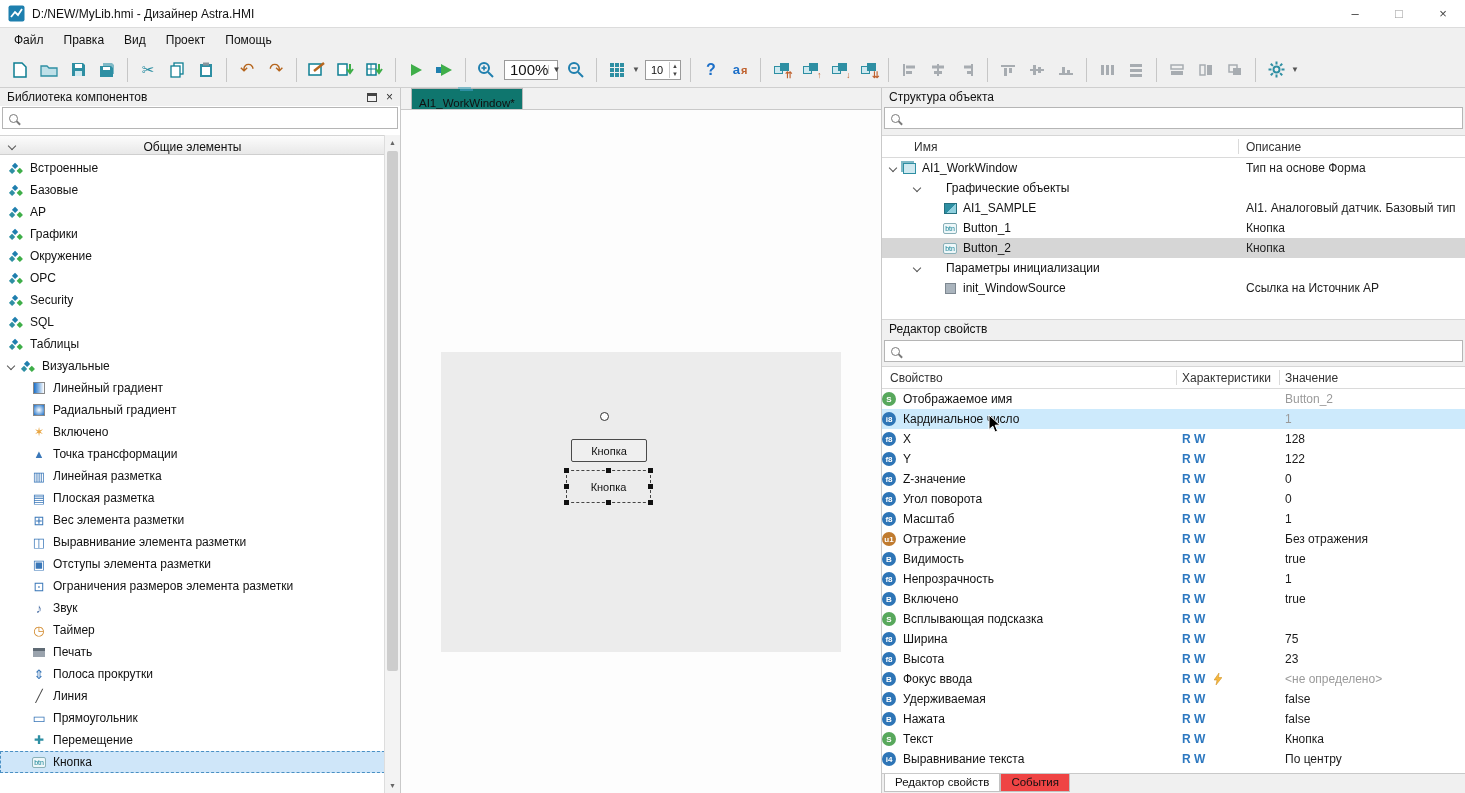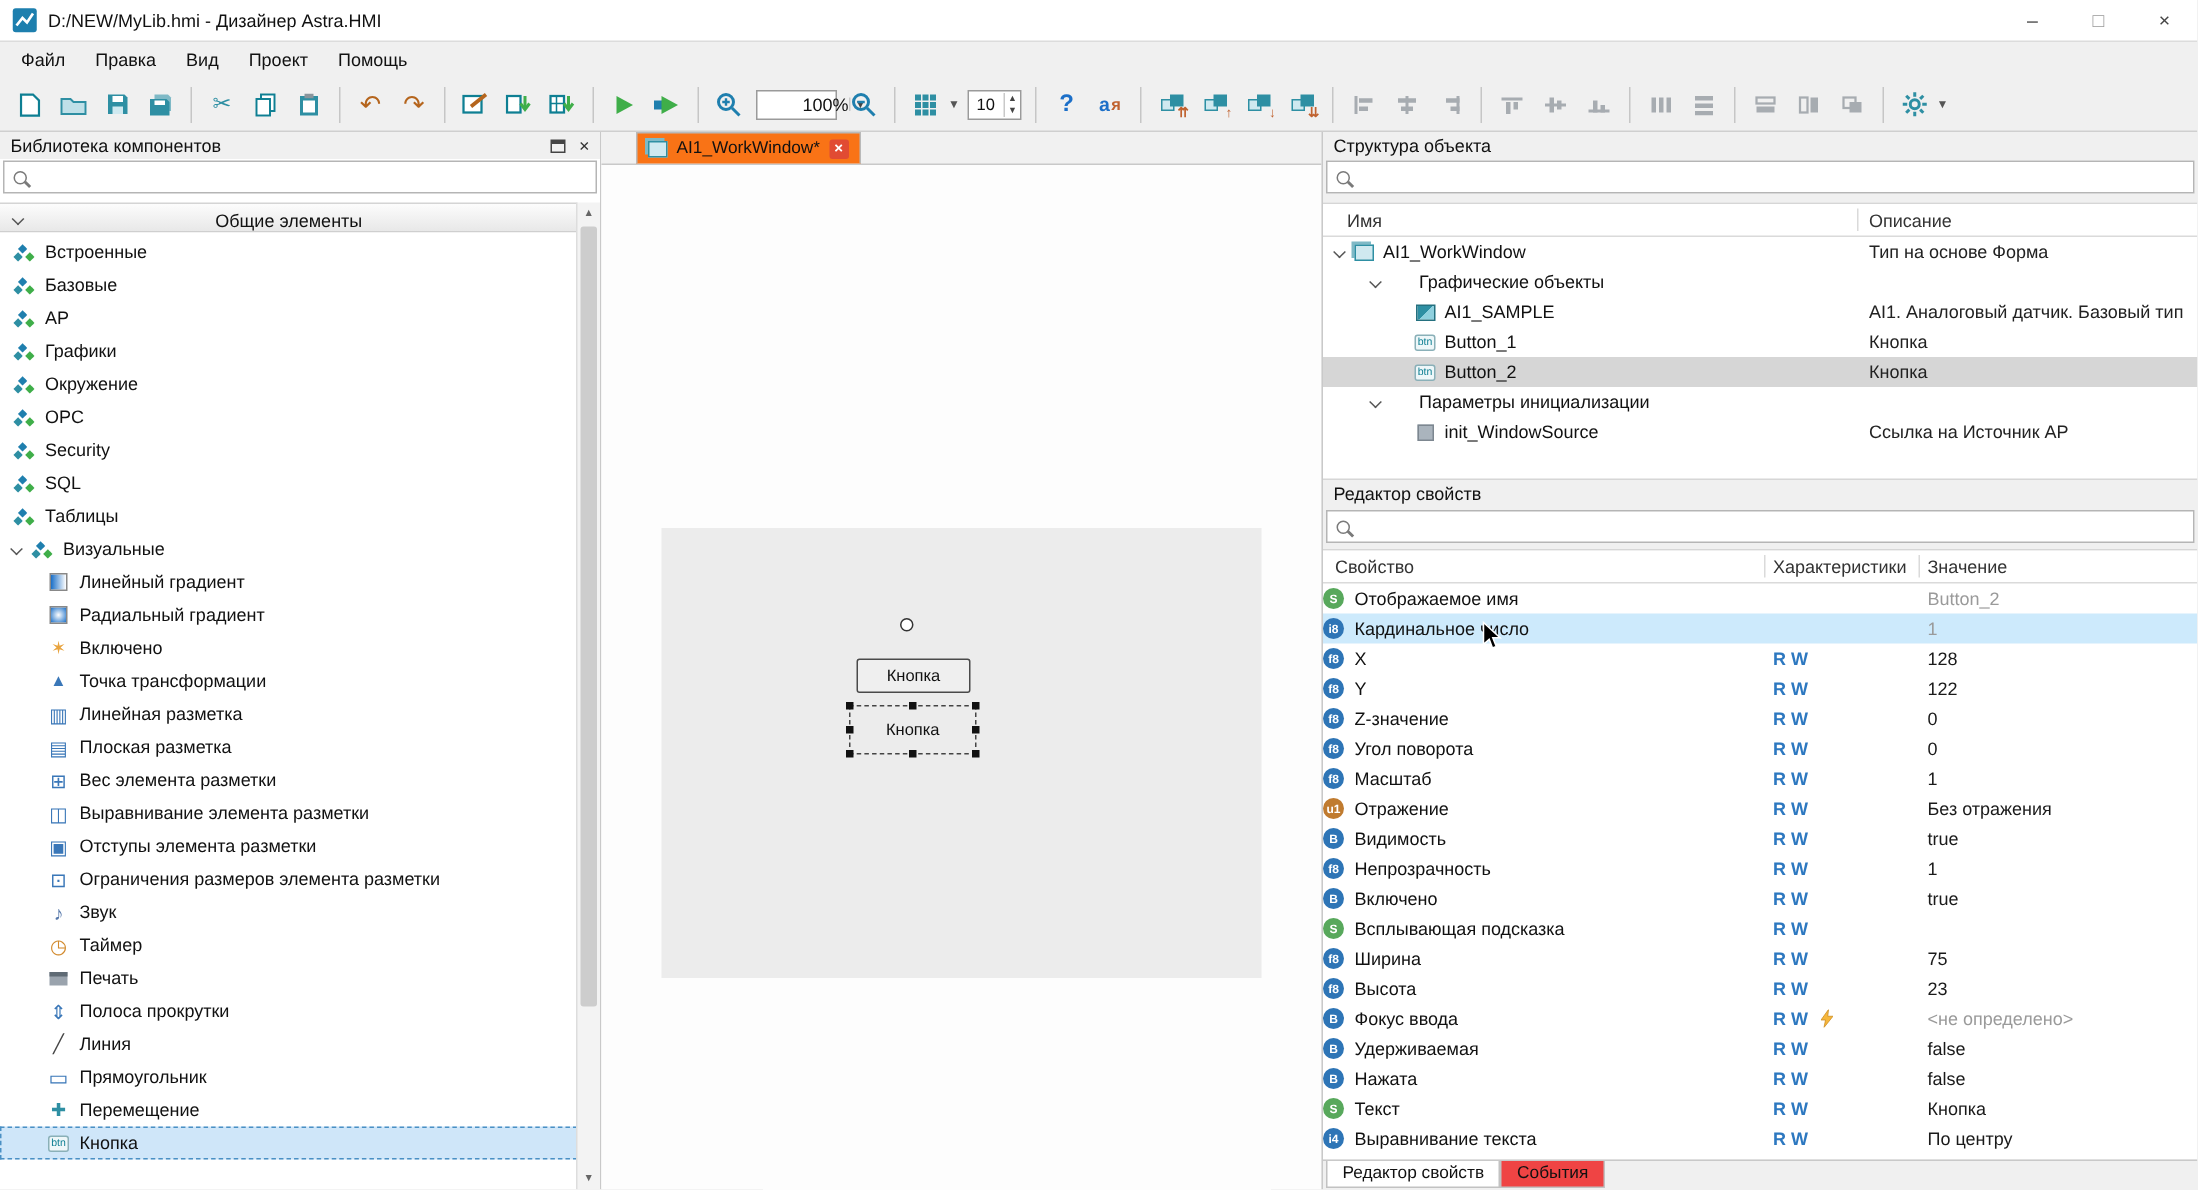--- a/index.html
+++ b/index.html
@@ -21,21 +21,21 @@
   
   .toolbar { position:absolute; top:52px; left:0; right:0; height:36px; display:flex; align-items:center; padding-left:6px; gap:1px; background:#f0f0f0; border-bottom:1px solid #cfcfcf; }
   .tb-sep { width:1px; height:24px; background:#c6c6c6; margin:0 5px; flex:none; }
   .tb-btn { width:28px; height:28px; border:none; background:transparent; display:grid; place-items:center; position:relative; flex:none; }
   .tb-btn.with-dd { width:38px; grid-template-columns:1fr 10px; }
   .dd-caret { font-size:8px; color:#555; }
   .tb-ic { display:inline-flex; align-items:center; justify-content:center; position:relative; }
   .gl { line-height:1; }
   .ov { position:absolute; right:-4px; bottom:-4px; font-size:9px; font-style:normal; color:#c0622f; font-weight:bold; }
   .tb-combo { width:54px; height:20px; background:#fff; border:1px solid #9a9a9a; display:flex; align-items:center; padding:0 3px 0 5px; margin:0 3px; flex:none; }
-  .combo-val { flex:1; font-size:12px;margin-left:25px; }
+  .combo-val { flex:1; font-size:15px; }
   .combo-caret { font-size:8px; color:#444; border-left:1px solid #c9c9c9; padding-left:3px; }
   .tb-spin { width:36px; height:20px; background:#fff; border:1px solid #9a9a9a; display:flex; align-items:center; padding-left:5px; margin:0 3px; flex:none; }
   .spin-val { flex:1; font-size:11px; }
   .spin-arrows { display:flex; flex-direction:column; border-left:1px solid #c9c9c9; }
   .spin-arrows i { font-style:normal; font-size:6px; line-height:6px; color:#444; padding:1px 2px; }
   .helpq { color:#1c6fc8; font-weight:bold; font-size:16px; }
 
   
   .mag { width:9px; height:9px; border:1.5px solid #7a7a7a; border-radius:50%; position:relative; flex:none; }
   .mag::after { content:""; position:absolute; width:5px; height:1.5px; background:#7a7a7a; transform:rotate(45deg); right:-4px; bottom:-2px; }
@@ -70,21 +70,21 @@
   .tri-dia i:nth-child(2) { bottom:0; left:0; color:#2e8fa3; }
   .tri-dia i:nth-child(3) { bottom:0; right:0; color:#3fae49; }
   #lib-scroll { position:absolute; top:47px; right:0; width:16px; bottom:0; background:#f3f3f3; border-left:1px solid #ddd; }
   .sb-up,.sb-down { position:absolute; left:0; right:0; height:15px; display:grid; place-items:center; font-size:7px; color:#666; }
   .sb-up { top:0; } .sb-down { bottom:0; }
   .sb-thumb { position:absolute; left:2px; right:2px; top:16px; height:520px; background:#cdcdcd; border-radius:2px; }
 
   
   .center { position:absolute; left:401px; top:88px; width:480px; bottom:0; background:#fbfbfb; }
   .tabbar { height:22px; background:#f1f1f1; border-bottom:1px solid #c9c9c9; display:flex; align-items:flex-end; }
-  .doc-tab { height:21px; margin-left:23px; background:#f97316; border:1px solid #b9b9b9; border-bottom:none; display:flex; align-items:center; gap:6px; padding:0 7px; font-size:11.5px; }
+  .doc-tab { height:21px; margin-left:10px; background:#0f766e; border:1px solid #b9b9b9; border-bottom:none; display:flex; align-items:center; gap:6px; padding:0 7px; font-size:11.5px;flex-direction:column; }
   .tab-close { width:13px; height:13px; background:#e14b33; border-radius:2px; color:#fff; font-size:10px; line-height:13px; text-align:center; font-weight:bold; }
   .st-win { width:13px; height:11px; border:1.5px solid #2e8fa3; background:#cfe9f0; display:inline-block; box-shadow:-2px -2px 0 0 #7fb9c6; }
   .canvas { position:absolute; top:22px; left:0; right:0; bottom:0; background:#fdfdfd; }
   .workwin { position:absolute; left:40px; top:242px; width:400px; height:300px; background:#ececec; }
   .tpoint { position:absolute; left:159px; top:60px; width:9px; height:9px; border:1px solid #333; border-radius:50%; background:#fff; }
   .canvas-btn { position:absolute; left:130px; top:87px; width:76px; height:23px; border:1px solid #4a4a4a; border-radius:2px; background:#efefef; display:grid; place-items:center; font-size:11px; }
   .sel { position:absolute; left:125px; top:118px; width:85px; height:33px; border:1px dashed #444; }
   .sel-label { position:absolute; inset:0; display:grid; place-items:center; font-size:11px; }
   .handle { position:absolute; width:5px; height:5px; background:#111; }
   .h-nw{left:-3px;top:-3px} .h-n{left:50%;margin-left:-3px;top:-3px} .h-ne{right:-3px;top:-3px}
@@ -743,21 +743,21 @@
   <div class="right">
     <div class="ph">
       <span>Структура объекта</span>
     </div>
     <div class="search" id="st-search">
       <span class="mag"></span>
       <input style="">
     </div>
     <div id="st-table">
       <div class="cols">
-        <span style="position:absolute;left:16px">Имя</span>
+        <span style="position:absolute;left:32px">Имя</span>
         <span style="position:absolute;left:364px">Описание</span>
         <span class="col-div" style="left:356px"></span>
       </div>
       <div id="st-rows">
           <div class="st-row lvl0">
             <span class="chev down"></span>
             <span class="st-ic">
               <span class="st-win"></span>
             </span>
             <span class="st-name">AI1_WorkWindow</span>

